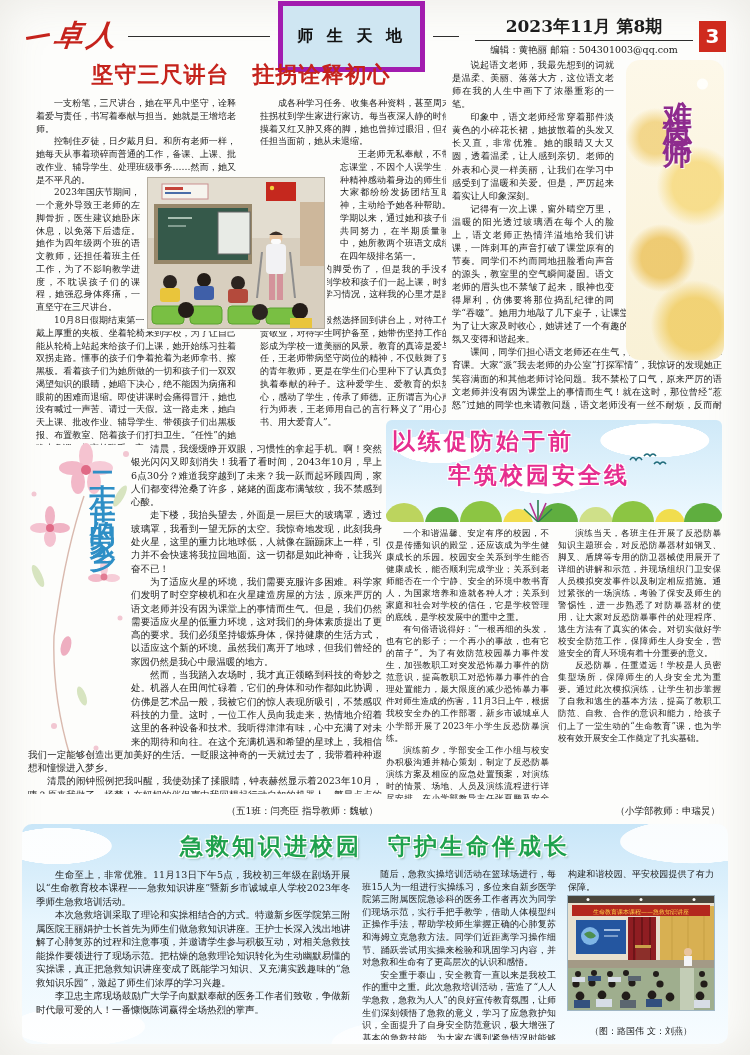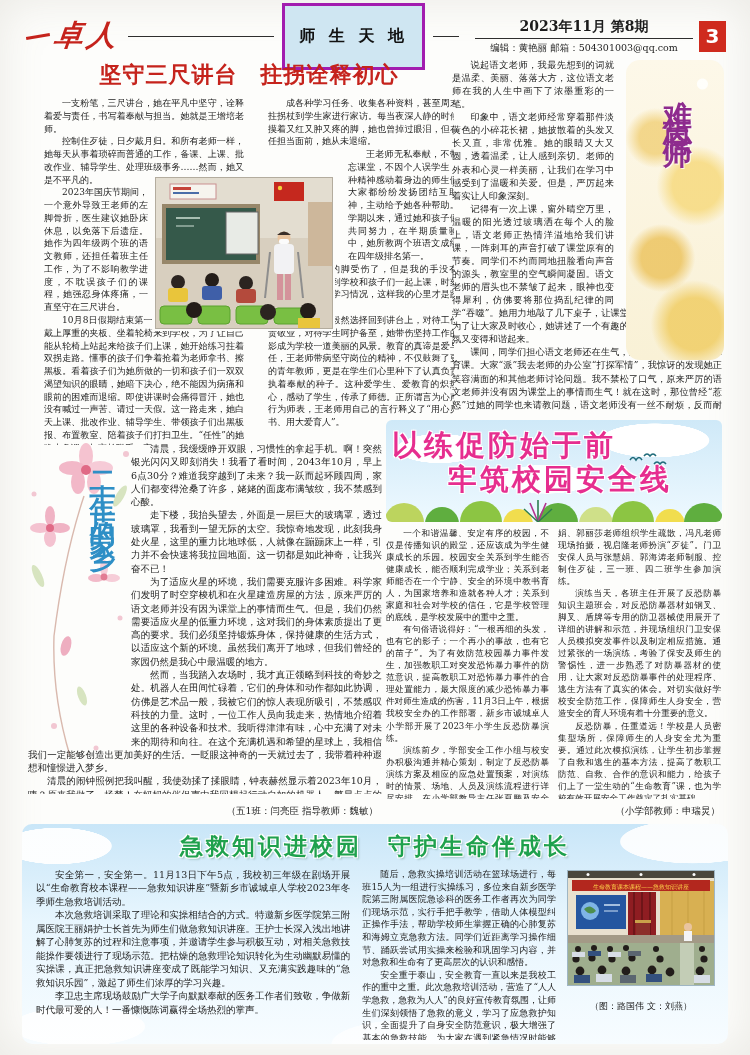--- a/index.html
+++ b/index.html
@@ -5,33 +5,33 @@
   html,body{margin:0;padding:0;background:#e9e7e2;}
   .page{position:relative;width:750px;height:1055px;margin:0 auto;background:#fdfdfb;
         box-shadow:inset 0 0 46px rgba(120,110,90,.14);overflow:hidden;
         font-family:"DejaVu Serif","Liberation Serif",serif;color:#1c1c1c;}
   
   .hdr{position:absolute;left:26px;top:14px;width:700px;height:44px;display:flex;align-items:center;}
   .logo{display:flex;align-items:center;color:#c5231c;}
   .logo-stroke{width:24px;height:3px;background:#c5231c;transform:rotate(-10deg);margin-right:4px;}
   .logo-txt{font-size:29px;font-weight:bold;font-style:italic;transform:skewX(-6deg);letter-spacing:4px;}
   .hline{flex:1;height:1px;background:#2e2e2e;margin:0 8px;}
-  .secbox{background:#cfe6f2;border:3px solid #a21caf;padding:20px 14px;font-size:16px;font-weight:bold;
+  .secbox{background:#cfe6f2;border:5px solid #a21caf;padding:20px 14px;font-size:16px;font-weight:bold;
           letter-spacing:4px;color:#111;font-family:"DejaVu Sans","Liberation Sans",sans-serif;}
   .hinfo{width:218px;margin-left:8px;}
-  .issue{font-size:14px;font-weight:bold;text-align:center;border-bottom:1px solid #2e2e2e;padding-bottom:2px;}
+  .issue{font-size:17px;font-weight:bold;text-align:center;border-bottom:1px solid #2e2e2e;padding-bottom:2px;}
   .editor{font-size:9.5px;text-align:center;padding-top:3px;white-space:nowrap;}
   .pagenum{width:27px;height:31px;background:#cf2b1e;color:#fff;display:flex;align-items:center;justify-content:center;
            font-size:20px;font-weight:bold;margin-left:6px;font-family:"DejaVu Sans",sans-serif;}
   
   .bp{margin:0;text-indent:2em;text-align:justify;}
   .byline{font-size:9.5px;text-align:right;}
   article{position:absolute;}
   
-  #a1{left:44px;top:60px;width:410px;}
+  #a1{left:36px;top:60px;width:410px;}
   .a1-title{font-size:22px;font-weight:900;color:#c5231c;text-align:center;margin:0 0 7px 0;letter-spacing:1px;}
   .a1-cols{display:flex;gap:24px;height:348px;overflow:hidden;}
   .a1-col{width:200px;font-size:9px;line-height:1.42;}
   .holerow{display:flex;}
   .narrowL{width:104px;}
   .spacerL{width:96px;}
   .spacerR{width:80px;}
   .narrowR{width:120px;}
   .photo1{position:absolute;left:112px;top:118px;width:176px;height:150px;background:#fff;
           outline:1px solid #b3ac9e;box-shadow:0 0 0 3px #fdfdfb;}
@@ -59,21 +59,21 @@
   .title-hole{float:left;width:96px;height:296px;margin-right:7px;}
   .a3-byline{position:absolute;right:4px;bottom:2px;margin-top:19px;}
   
   #a4{left:386px;top:420px;width:336px;height:398px;}
   .a4head{position:relative;height:102px;border-radius:6px;overflow:hidden;
     background:
       radial-gradient(ellipse 70px 24px at 16% 28%, #fff 60%, transparent 61%),
       radial-gradient(ellipse 90px 28px at 80% 20%, #fff 60%, transparent 61%),
       radial-gradient(ellipse 80px 26px at 48% 58%, #fdffff 55%, transparent 56%),
       linear-gradient(180deg,#cfe9f8,#eef9ff);}
-  .a4t{position:absolute;font-size:29px;font-weight:900;color:#e62e8f;letter-spacing:3px;
+  .a4t{position:absolute;font-size:23px;font-weight:900;color:#e62e8f;letter-spacing:3px;
        text-shadow:1px 1px 0 #fff,-1px -1px 0 #fff,1px -1px 0 #fff,-1px 1px 0 #fff;
        font-family:"DejaVu Sans","Liberation Sans",sans-serif;}
   .a4t1{left:6px;top:6px;}
   .a4t2{left:62px;top:40px;}
   .birds{position:absolute;right:52px;top:32px;}
   .bushes{position:absolute;left:0;bottom:-1px;}
   .a4cols{display:flex;gap:9px;margin-top:5px;height:272px;overflow:hidden;}
   .a4col{width:163px;font-size:8.6px;line-height:1.4;}
   .a4-byline{position:absolute;right:2px;bottom:0;}
   
@@ -272,41 +272,41 @@
         </g>
       </svg>
     </div>
     <div class="a4cols">
       <div class="a4col">
         <p class="bp">一个和谐温馨、安定有序的校园，不仅是传播知识的殿堂，还应该成为学生健康成长的乐园。校园安全关系到学生能否健康成长，能否顺利完成学业；关系到老师能否在一个宁静、安全的环境中教书育人，为国家培养和造就各种人才；关系到家庭和社会对学校的信任，它是学校管理的底线，是学校发展中的重中之重。</p>
         <p class="bp">有句俗语说得好：“一根再细的头发，也有它的影子；一个再小的事故，也有它的苗子”。为了有效防范校园暴力事件发生，加强教职工对突发恐怖暴力事件的防范意识，提高教职工对恐怖暴力事件的合理处置能力，最大限度的减少恐怖暴力事件对师生造成的伤害，11月3日上午，根据我校安全办的工作部署，新乡市诚城卓人小学部开展了2023年小学生反恐防暴演练。</p>
         <p class="bp">演练前夕，学部安全工作小组与校安办积极沟通并精心策划，制定了反恐防暴演练方案及相应的应急处置预案，对演练时的情景、场地、人员及演练流程进行详尽安排。在小学部教导主任张夏鹏及安全办主任闪海龙的统一部署下，张慧</p>
       </div>
       <div class="a4col">
-        <p class="bp" style="text-indent:0;">娟、郭丽莎老师组织学生疏散，冯凡老师现场拍摄，视启隆老师扮演“歹徒”。门卫安保人员与张慧娟、郭海涛老师制服、控制住歹徒，三一班、四二班学生参加演练。</p>
         <p class="bp">演练当天，各班主任开展了反恐防暴知识主题班会，对反恐防暴器材如钢叉、脚叉、盾牌等专用的防卫器械使用展开了详细的讲解和示范，并现场组织门卫安保人员模拟突发事件以及制定相应措施。通过紧张的一场演练，考验了保安及师生的警惕性，进一步熟悉了对防暴器材的使用，让大家对反恐防暴事件的处理程序、逃生方法有了真实的体会。对切实做好学校安全防范工作，保障师生人身安全，营造安全的育人环境有着十分重要的意义。</p>
         <p class="bp">反恐防暴，任重道远！学校是人员密集型场所，保障师生的人身安全尤为重要。通过此次模拟演练，让学生初步掌握了自救和逃生的基本方法，提高了教职工防范、自救、合作的意识和能力，给孩子们上了一堂生动的“生命教育”课，也为学校有效开展安全工作奠定了扎实基础。</p>
       </div>
     </div>
     <div class="byline a4-byline">（小学部教师：申瑞炅）</div>
   </article>
 
   <article id="a5">
     <h2 class="a5title">急救知识进校园　守护生命伴成长</h2>
     <div class="a5cols">
       <div class="a5c1">
-        <p class="bp">安全第一，安全第一。11月13日下午5点，我校初三年级在剧场开展以“生命教育校本课程——急救知识讲座”暨新乡市诚城卓人学校2023年冬季师生急救培训活动。</p>
+        <p class="bp">生命至上，非常优雅。11月13日下午5点，我校初三年级在剧场开展以“生命教育校本课程——急救知识讲座”暨新乡市诚城卓人学校2023年冬季师生急救培训活动。</p>
         <p class="bp">本次急救培训采取了理论和实操相结合的方式。特邀新乡医学院第三附属医院王丽娟护士长首先为师生们做急救知识讲座。王护士长深入浅出地讲解了心肺复苏的过程和注意事项，并邀请学生参与积极互动，对相关急救技能操作要领进行了现场示范。把枯燥的急救理论知识转化为生动幽默易懂的实操课，真正把急救知识讲座变成了既能学习知识、又充满实践趣味的“急救知识乐园”，激起了师生们浓厚的学习兴趣。</p>
         <p class="bp">李卫忠主席现场鼓励广大学子向默默奉献的医务工作者们致敬，争做新时代最可爱的人！一番慷慨陈词赢得全场热烈的掌声。</p>
       </div>
       <div class="a5c2">
         <p class="bp">随后，急救实操培训活动在篮球场进行，每班15人为一组进行实操练习，多位来自新乡医学院第三附属医院急诊科的医务工作者再次为同学们现场示范，实行手把手教学，借助人体模型纠正操作手法，帮助学校师生掌握正确的心肺复苏和海姆立克急救方法。同学们近距离学习操作细节、踊跃尝试用实操来检验和巩固学习内容，并对急救和生命有了更高层次的认识和感悟。</p>
         <p class="bp">安全重于泰山，安全教育一直以来是我校工作的重中之重。此次急救培训活动，营造了“人人学急救，急救为人人”的良好宣传教育氛围，让师生们深刻领悟了急救的意义，学习了应急救护知识，全面提升了自身安全防范意识，极大增强了基本的急救技能，为大家在遇到紧急情况时能够在黄金时间内开展自救、互救提供了坚实的理论基础和实践指导，为筑牢师生安全屏障，</p>
       </div>
       <div class="a5c3">
+        <p class="bp" style="text-indent:0;">构建和谐校园、平安校园提供了有力保障。</p>
         <div class="photo2">
           <svg width="146" height="114" viewBox="0 0 146 114">
             <rect x="0" y="0" width="146" height="66" fill="#e8e0ce"></rect>
             <rect x="0" y="0" width="146" height="7" fill="#4a463c"></rect>
             <circle cx="20" cy="3.5" r="1.5" fill="#fff"></circle>
               <circle cx="73" cy="3.5" r="1.5" fill="#fff"></circle>
               <circle cx="126" cy="3.5" r="1.5" fill="#fff"></circle>
             <rect x="92" y="10" width="54" height="56" fill="#d8b052"></rect>
             <line x1="104" y1="10" x2="104" y2="66" stroke="#c69f43"></line>
               <line x1="120" y1="10" x2="120" y2="66" stroke="#c69f43"></line>

